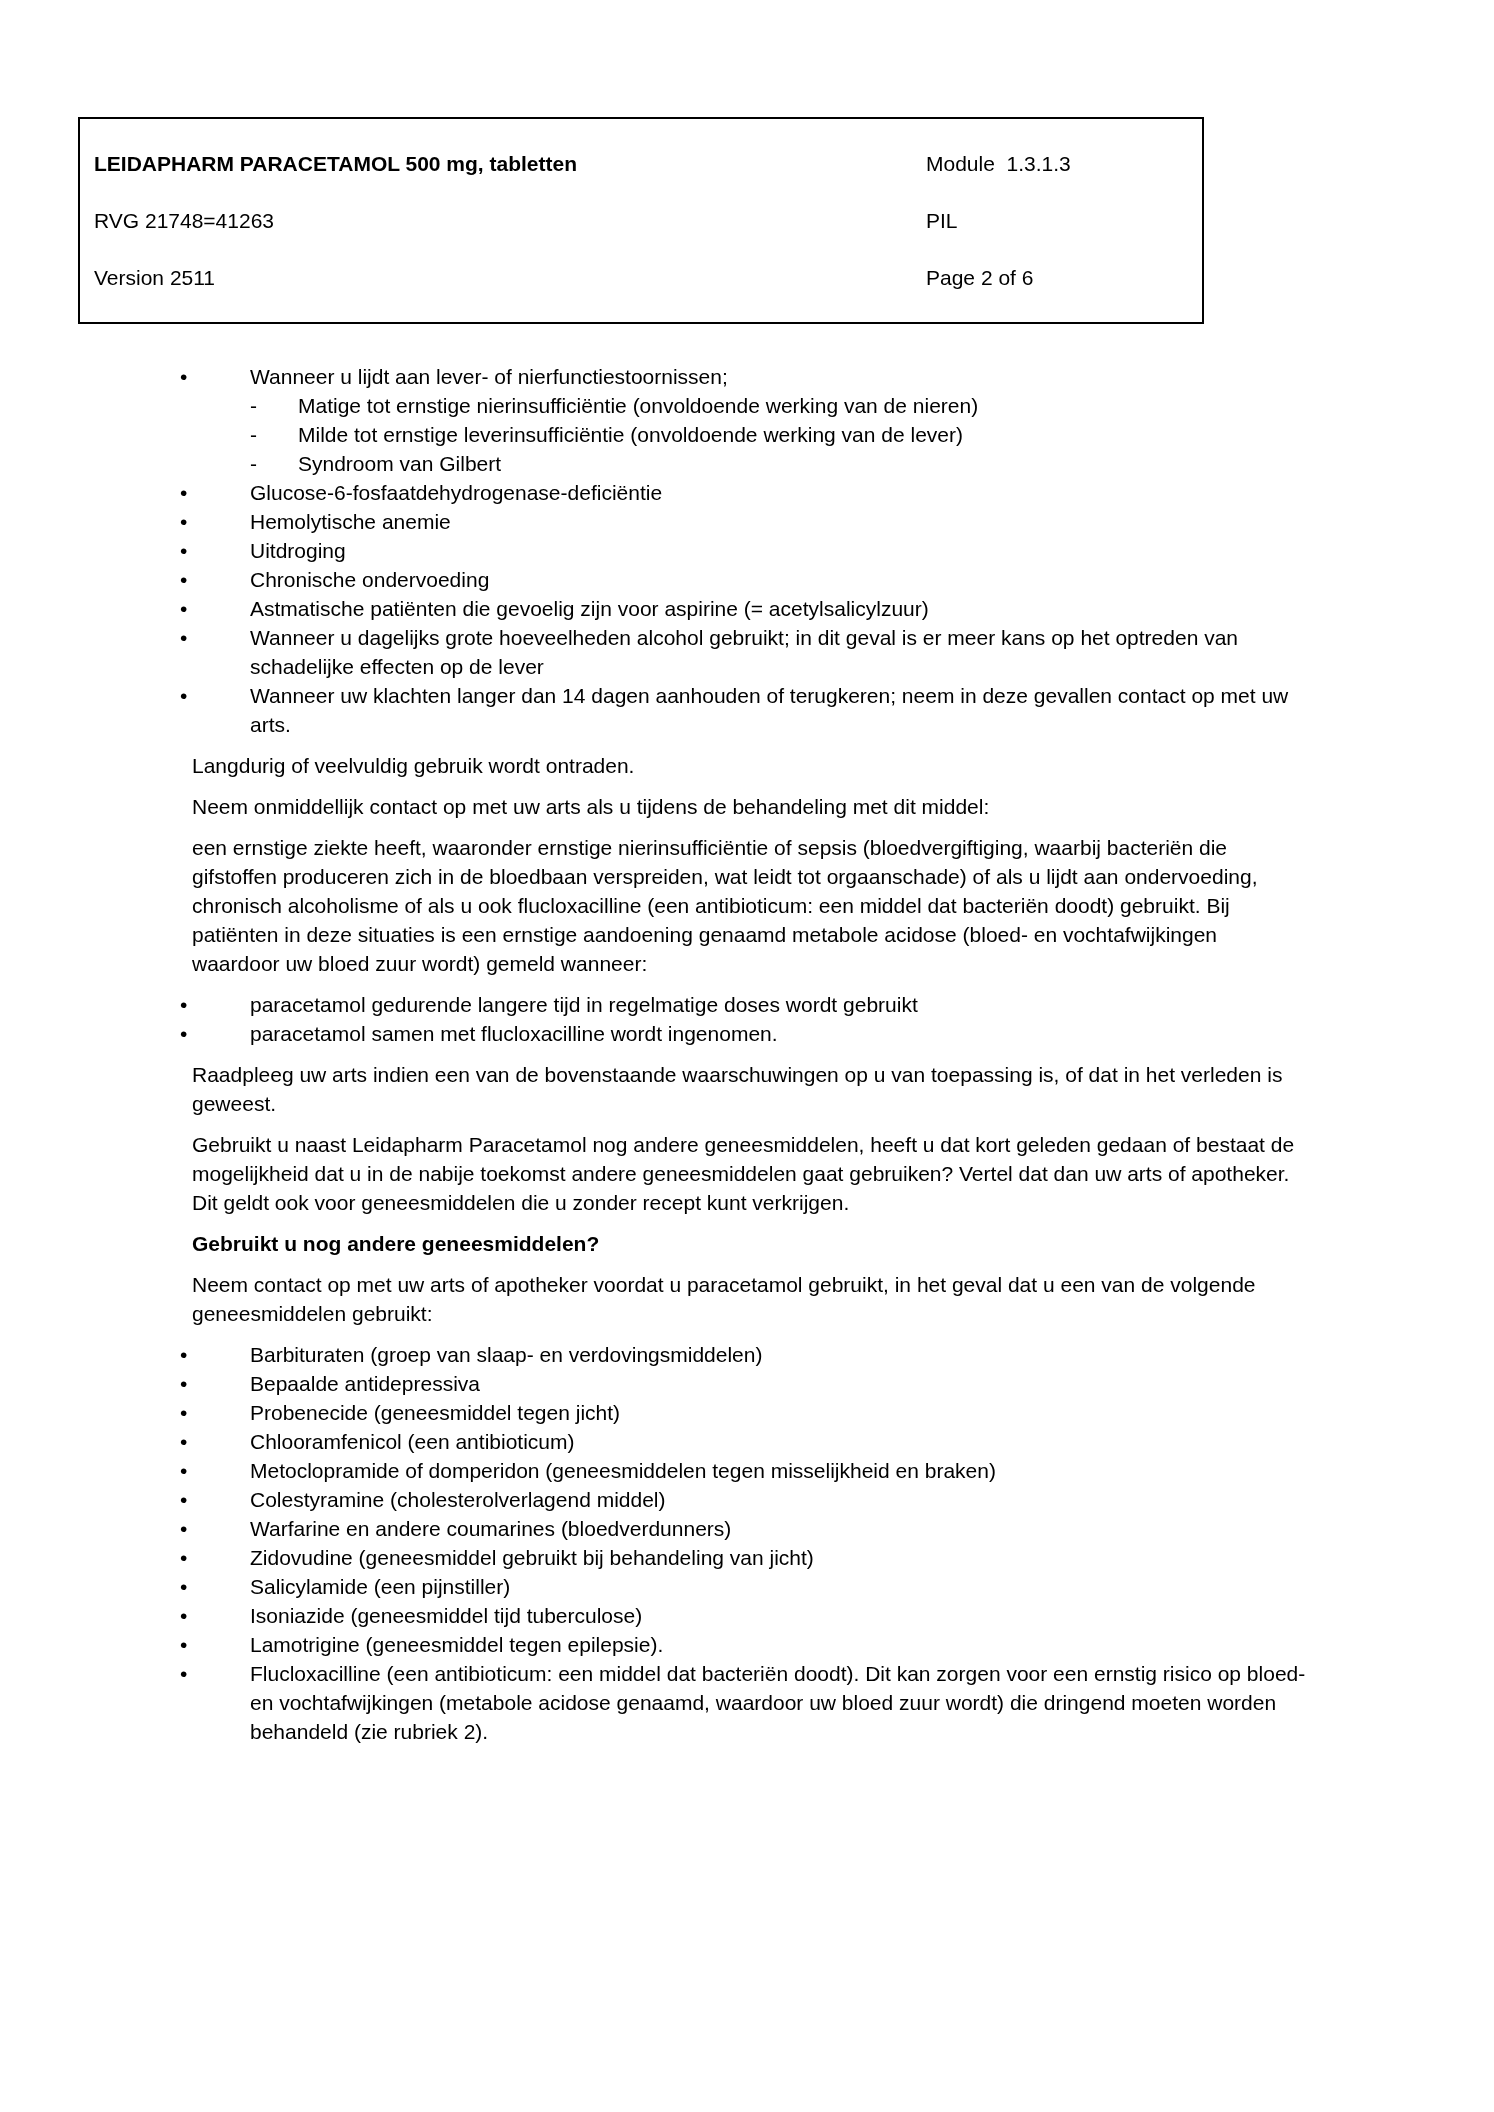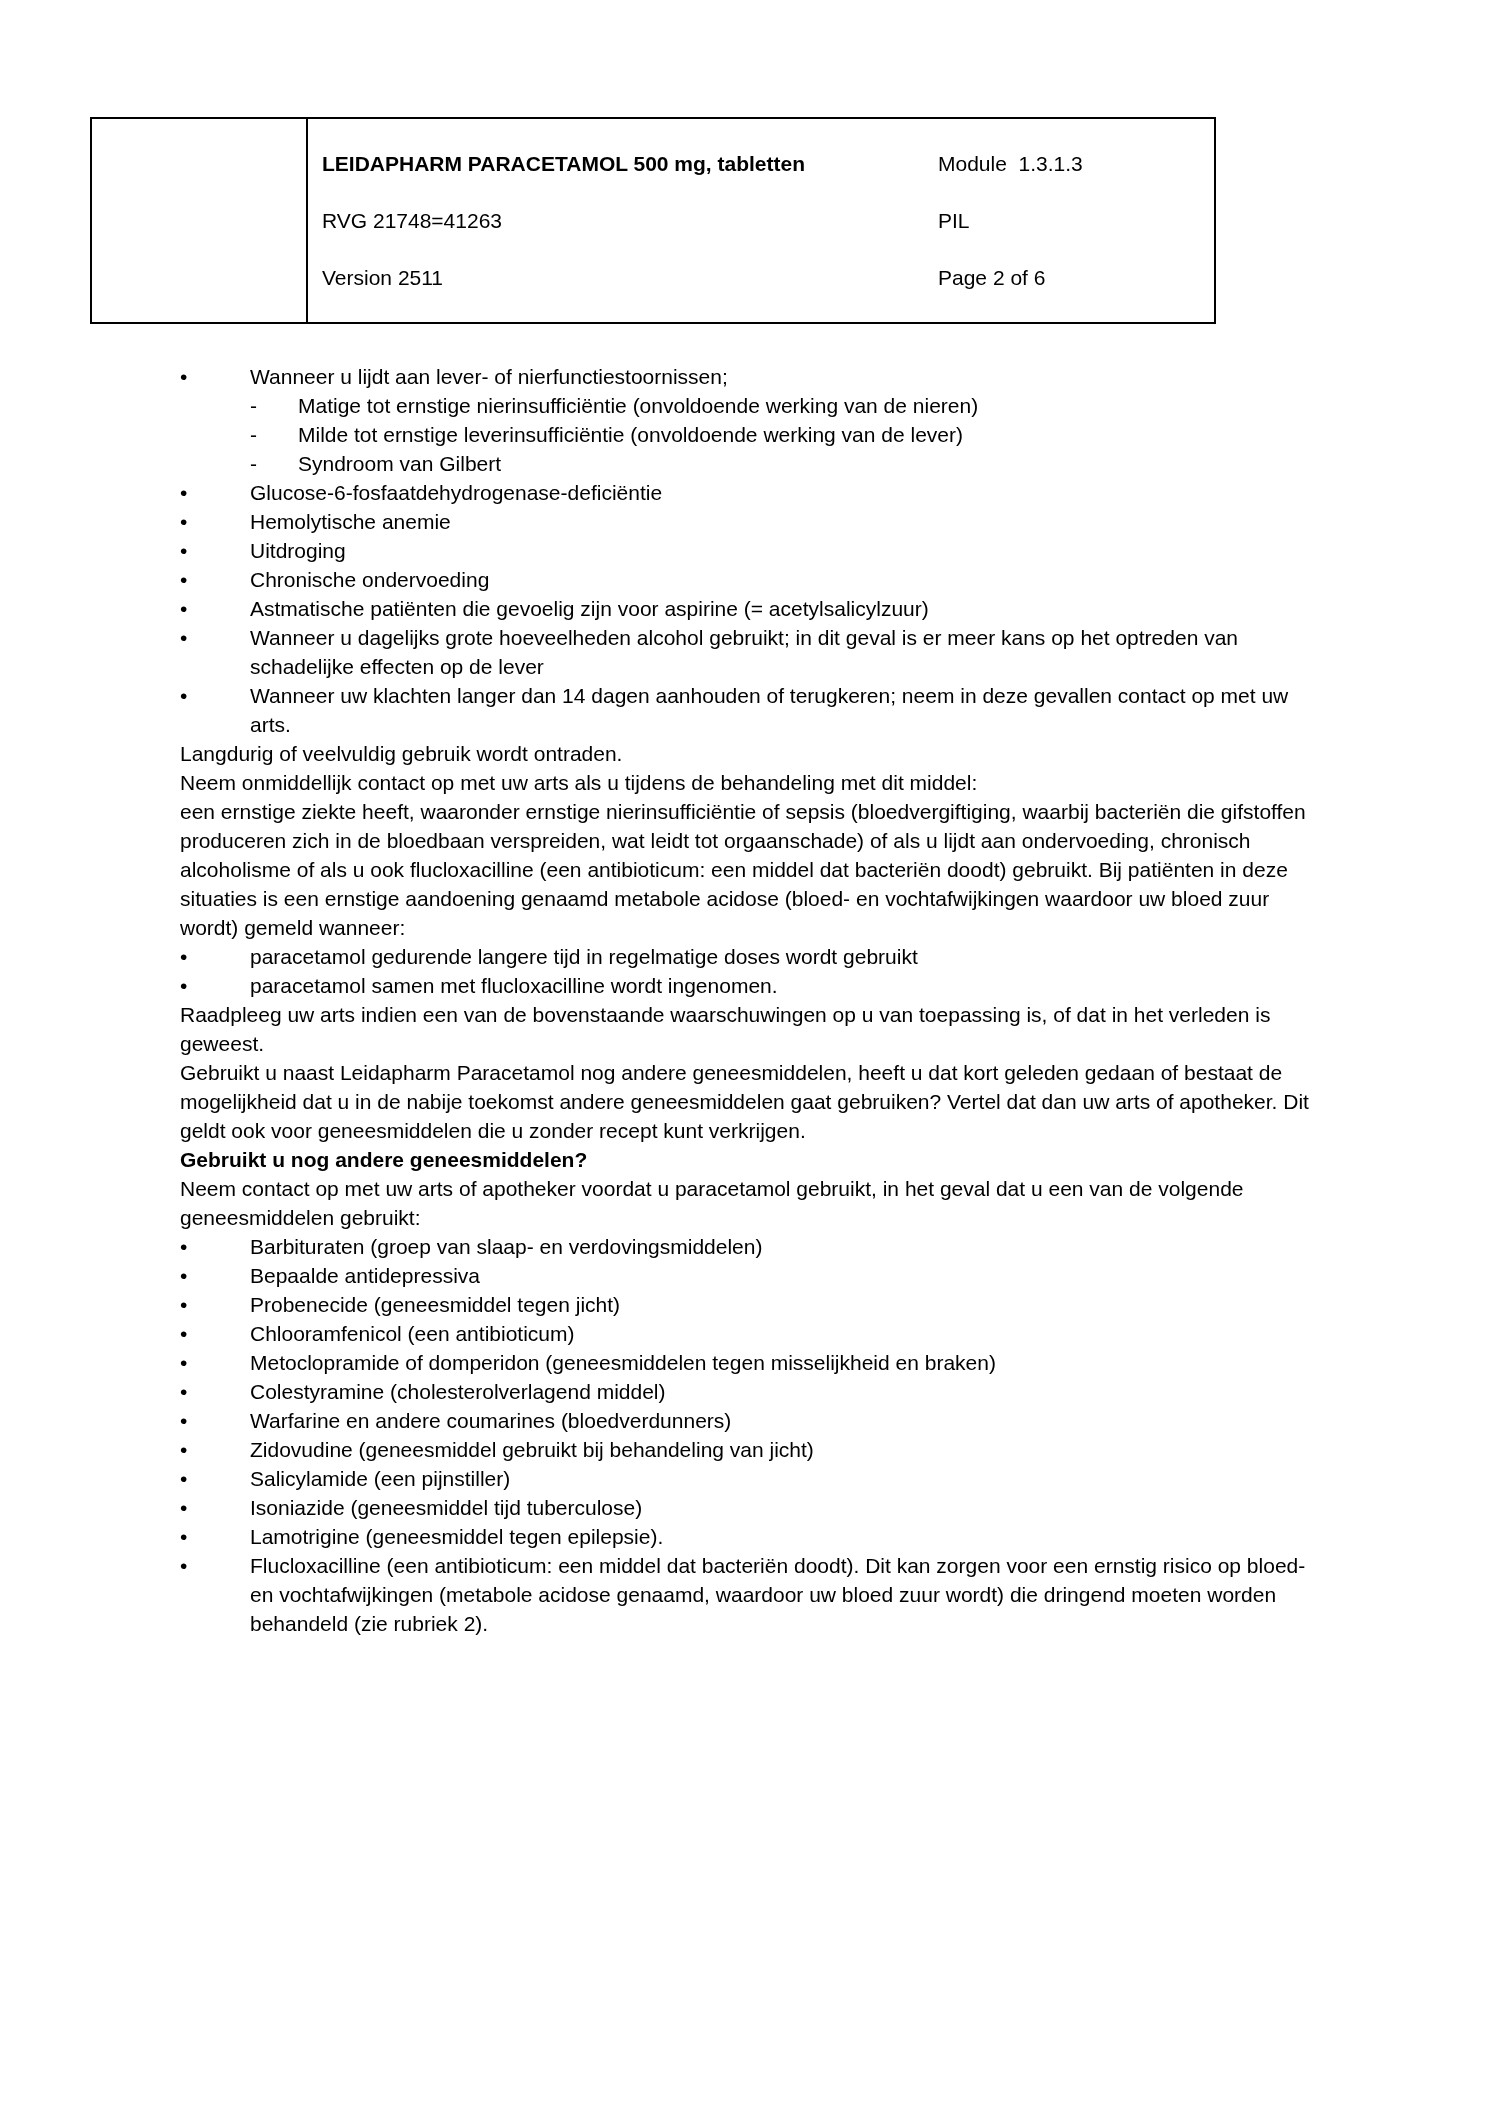--- a/index.html
+++ b/index.html
@@ -8,25 +8,26 @@
     background:#ffffff;
     font-family:"Liberation Sans", sans-serif;
     font-size:21px;
     line-height:29px;
     color:#000000;
     position:relative;
     overflow:hidden;
   }
   .header-box {
     position:absolute;
-    left:90px; top:117px;
+    left:78px; top:117px;
     width:1126px; height:207px;
     border:2px solid #000;
     display:flex;
     box-sizing:border-box;
+    flex-direction:column;
   }
   .hb-left {
     width:216px;
     border-right:2px solid #000;
     box-sizing:border-box;
     flex:none;
   }
   .hb-right {
     flex:1;
     padding:30px 20px 0 14px;
@@ -43,21 +44,21 @@
     width:1132px;
   }
   .li { display:flex; }
   .li-marker { width:70px; flex:none; }
   .li-text { flex:1; }
   .sub { display:flex; padding-left:70px; }
   .sub-marker { width:48px; flex:none; }
   .sub-text { flex:1; }
   .gap1 { margin-top:29px; }
   .gap2 { margin-top:58px; }
-  .para { margin:0; }
+  .para { margin:12px; }
 </style>
 </head>
 <body>
 
 <div class="header-box">
   <div class="hb-left"></div>
   <div class="hb-right">
     <div class="hb-row">
       <div class="hb-main bold">LEIDAPHARM PARACETAMOL 500 mg, tabletten</div>
       <div class="hb-side">Module  1.3.1.3</div>

